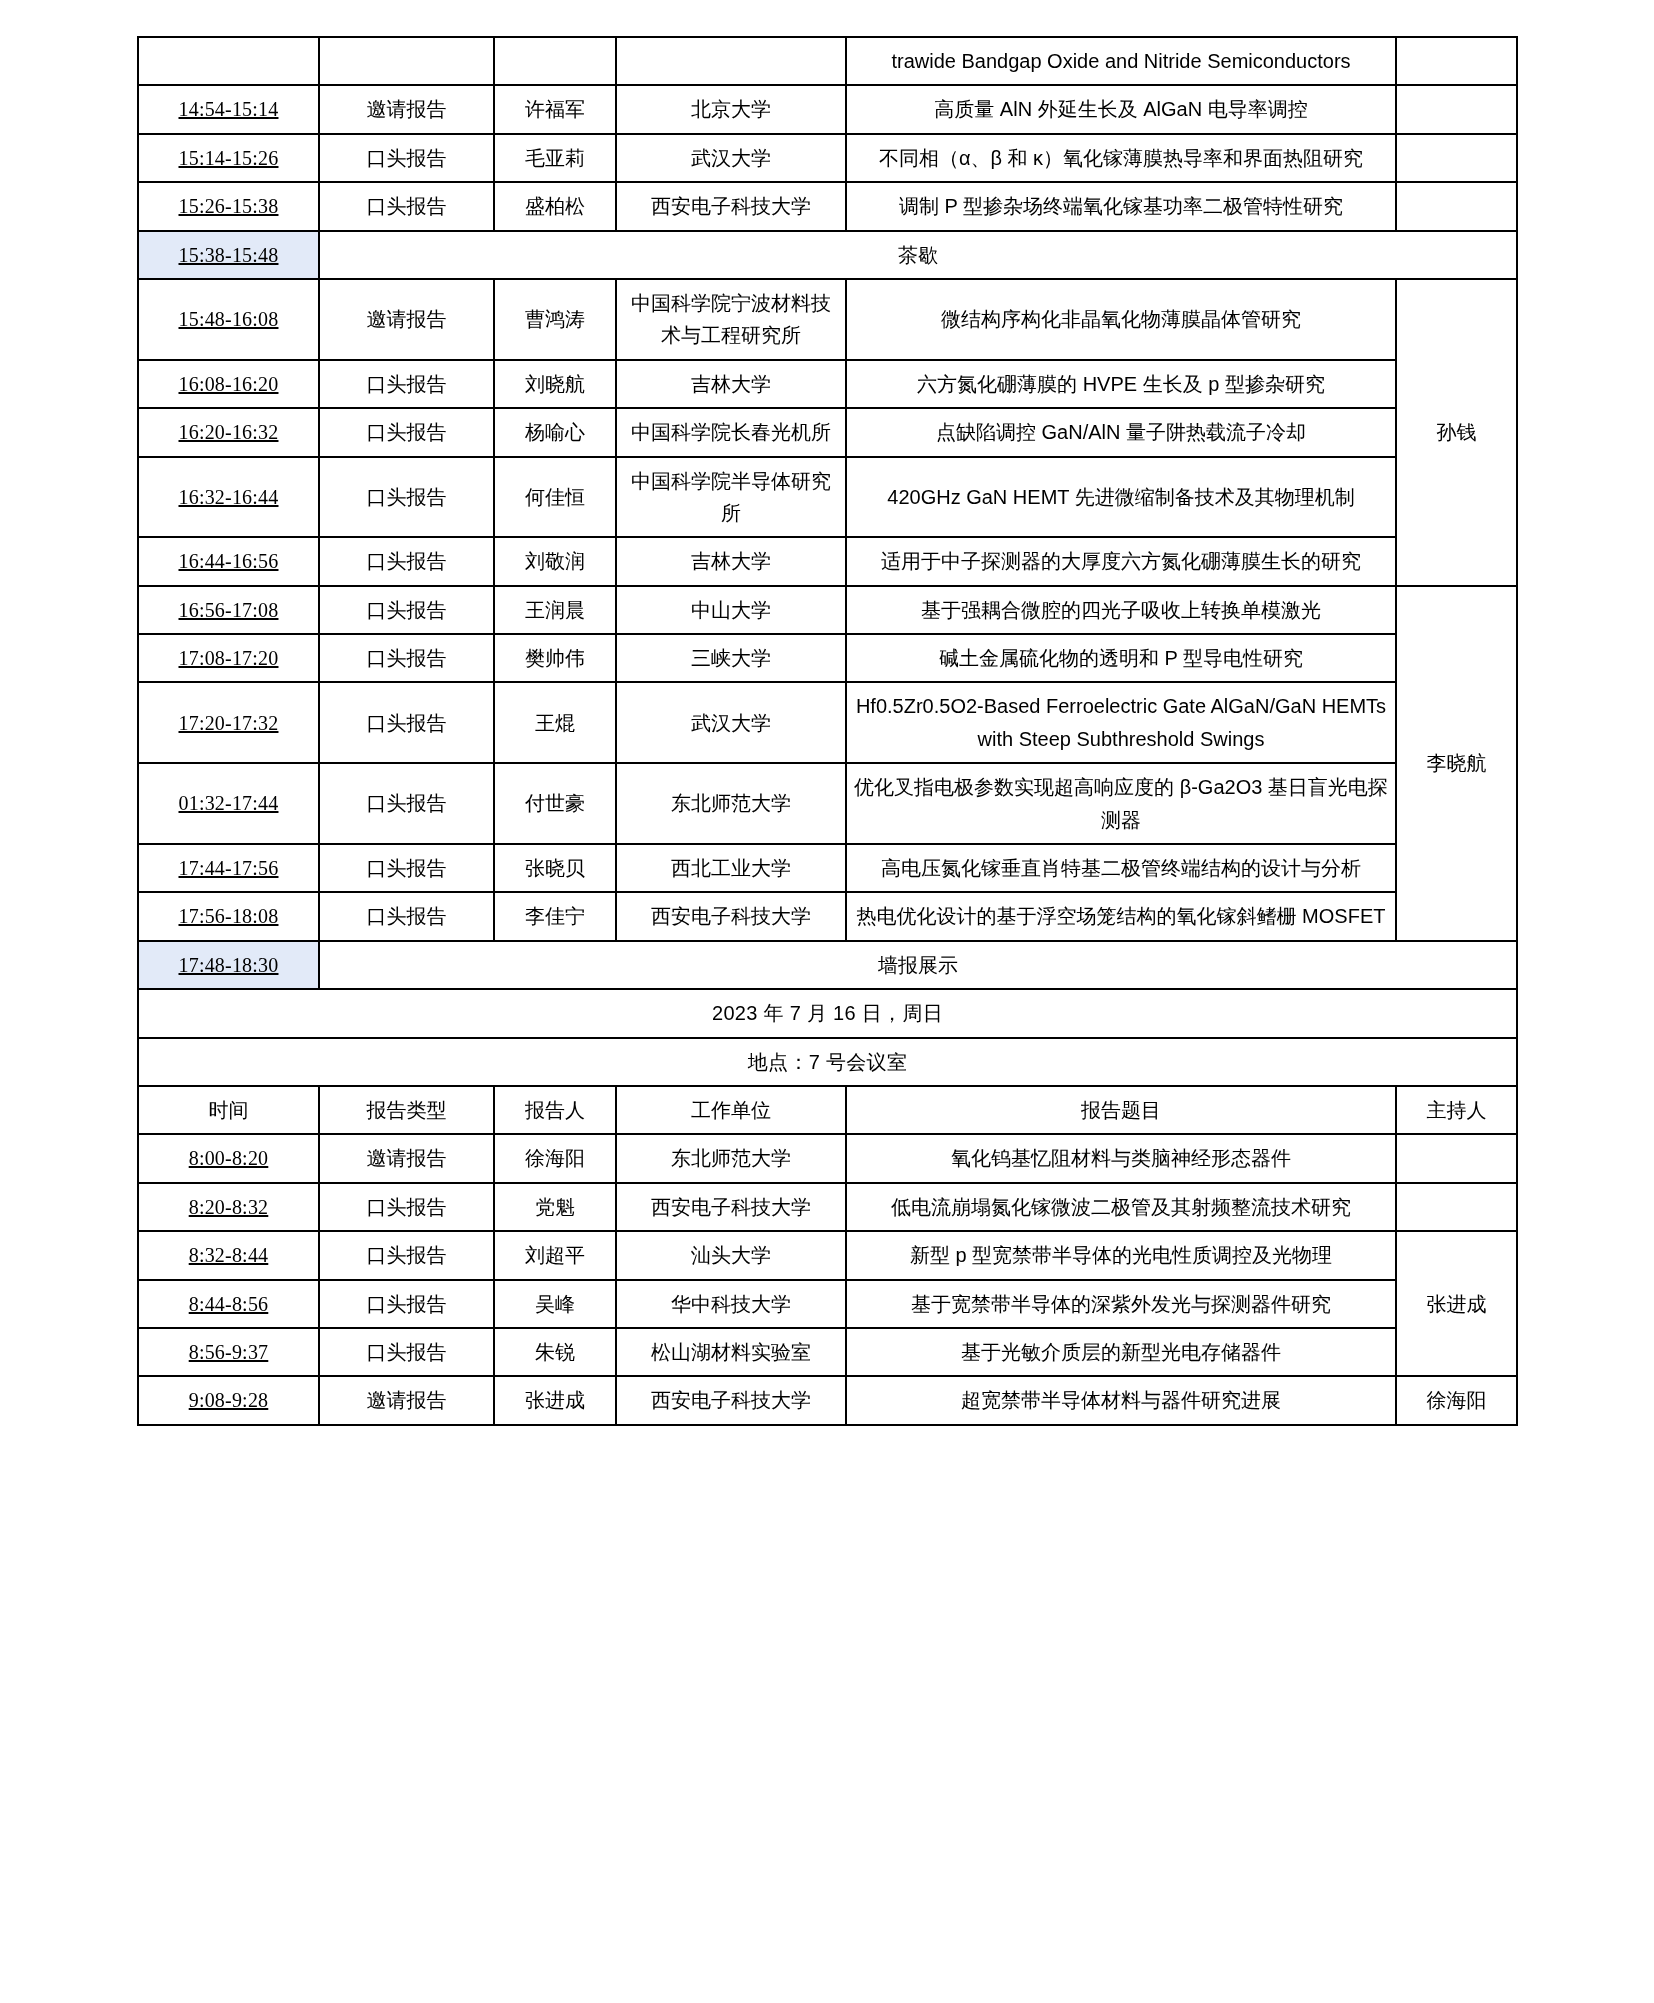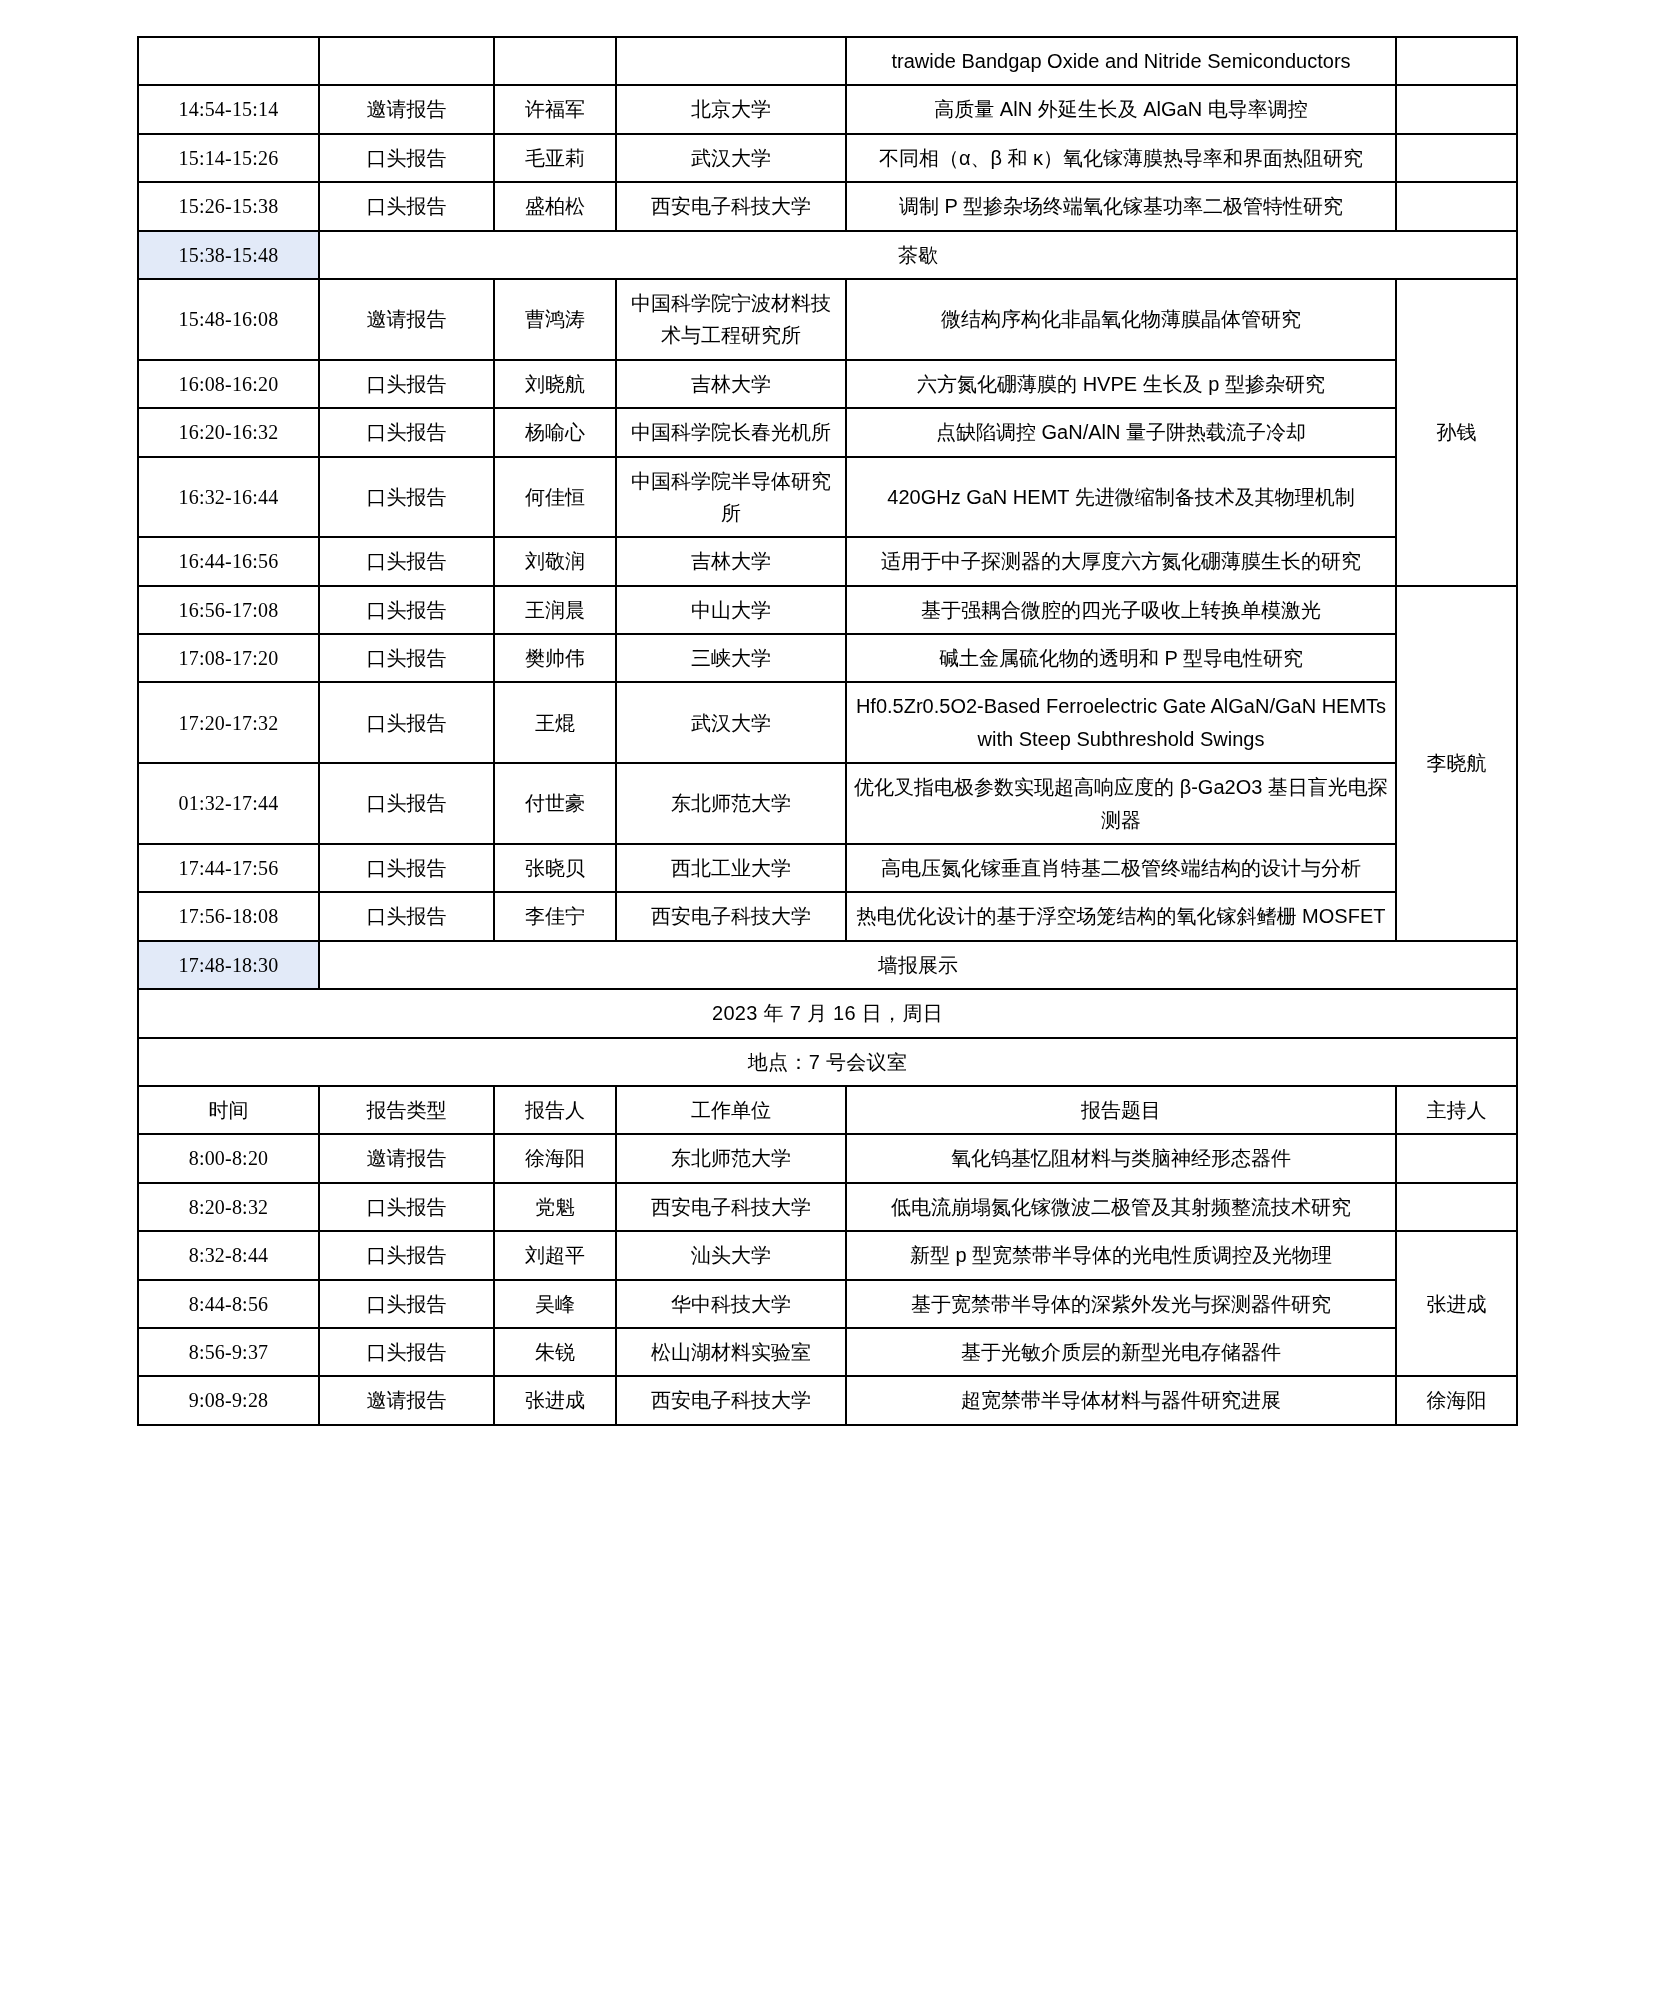--- a/index.html
+++ b/index.html
@@ -42,20 +42,21 @@
     color: #000000;
     font-weight: normal;
     background: #ffffff;
     word-break: break-word;
   }
   td.time {
     font-family: "Liberation Serif", "DejaVu Serif", serif;
     font-size: 20px;
     letter-spacing: 0.2px;
     white-space: nowrap;
+    text-decoration: underline;
   }
   td.title, td.org, td.type, td.speaker, td.host {
     font-family: "Liberation Sans", "DejaVu Sans", sans-serif;
   }
   td.title { padding-left: 14px; padding-right: 14px; border-radius: 17px; }
 
   tr.break-row td.time { background: #e2eaf8; margin-top: 36px; }
   td.break-label {
     background: #e2eaf8;
     text-align: center;

